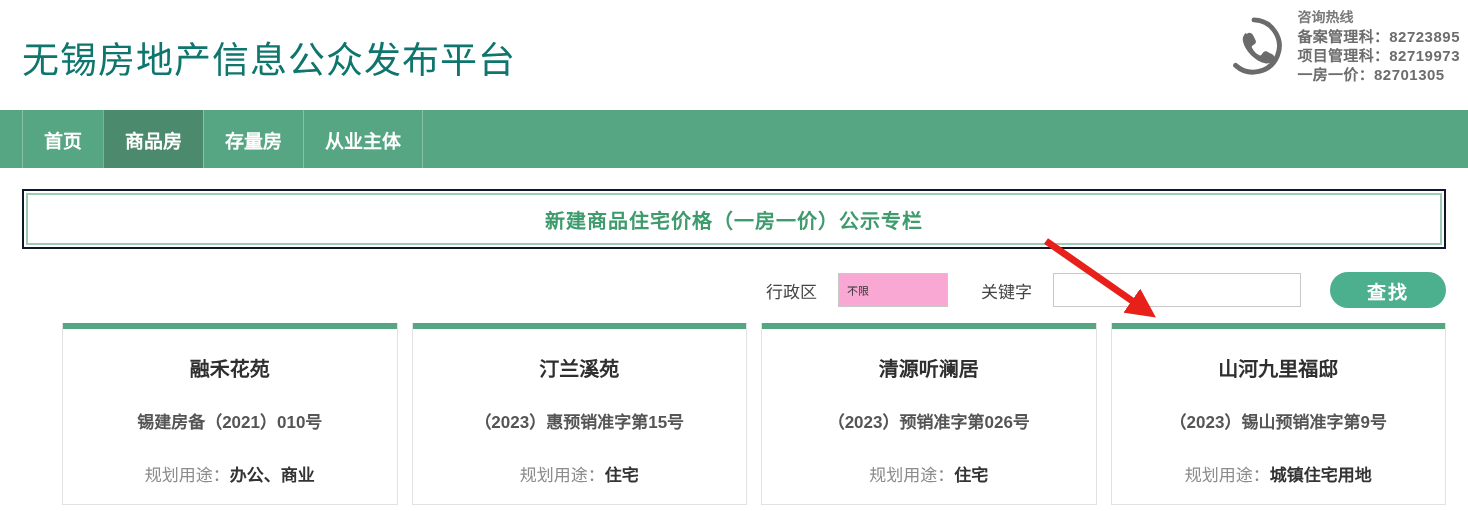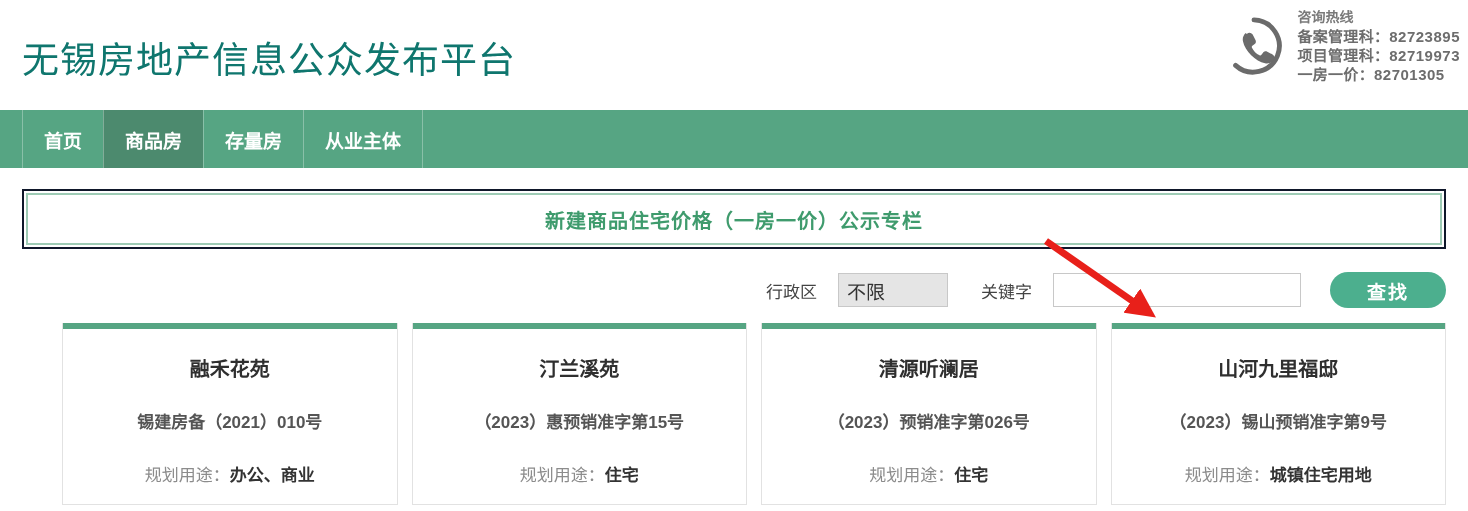--- a/index.html
+++ b/index.html
@@ -132,22 +132,22 @@
   .field-label {
     font-size: 17px;
     color: #444;
     margin-right: 6px;
     white-space: nowrap;
   }
   .district-select {
     width: 110px;
     height: 34px;
     border: 1px solid #c8c8c8;
-    background: #e5e5e5;
-    font-size: 19px;
+    background: #f9a8d4;
+    font-size: 11px;
     color: #333;
     padding: 0 8px;
     box-sizing: border-box;
     display: flex;
     align-items: center;
     font-family: inherit;
     border-radius: 0;
     margin-right: 18px;
     cursor: pointer;
   }

